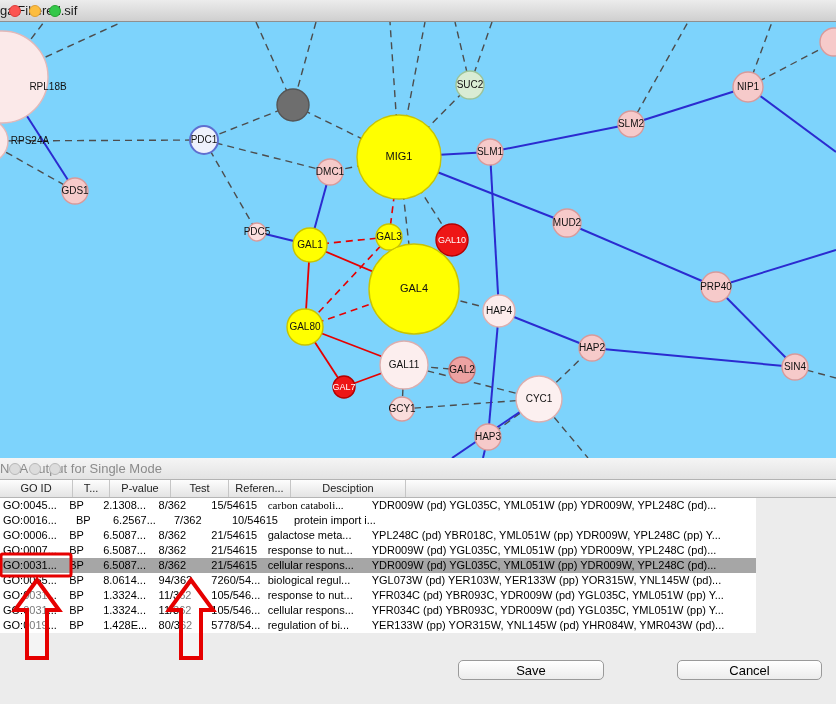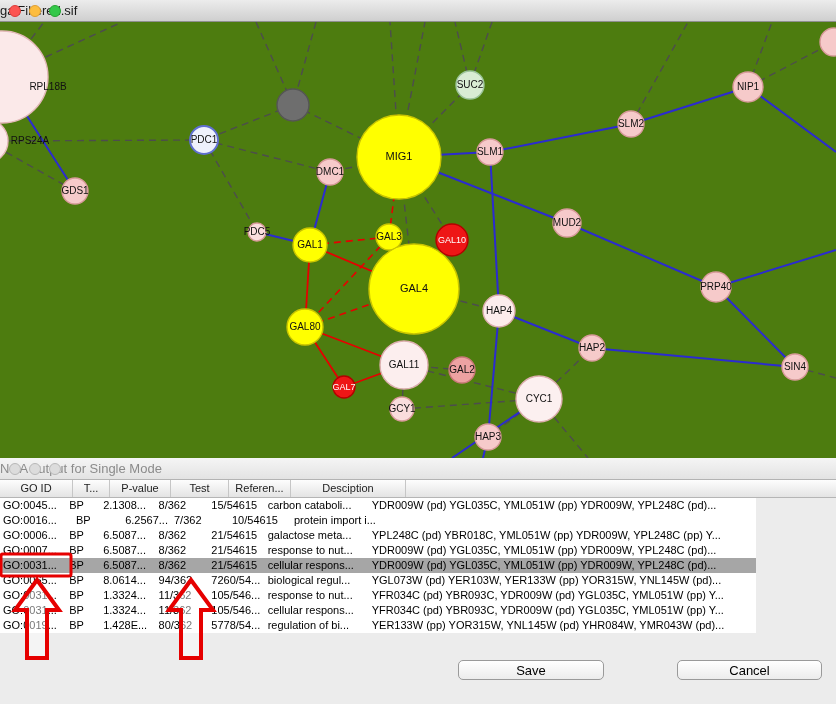--- a/index.html
+++ b/index.html
@@ -15,21 +15,21 @@
   .titlebar.inactive{background:linear-gradient(#f5f5f5,#e3e3e3);border-bottom:1px solid #b3b3b3;}
   .titlebar.inactive .title{color:#8b8b8b;}
   .lights{position:absolute;left:9px;top:5px;display:flex;gap:8px;}
   .light{width:12px;height:12px;border-radius:50%;box-sizing:border-box;display:block;}
   .light.red{border:1px solid #dd3d39;}
   .light.yellow{border:1px solid #df9f33;}
   .light.green{border:1px solid #26a532;}
   .light.gray{border:1px solid #b8b8b8;background:#dcdcdc !important;}
   
   .graph-window{position:absolute;top:0;left:0;width:836px;height:458px;}
-  .canvas{position:absolute;top:22px;left:0;width:836px;height:436px;background:#4d7c0f;}
+  .canvas{position:absolute;top:22px;left:0;width:836px;height:436px;background:#7dd3fc;}
   svg text{font-family:"Liberation Sans",sans-serif;}
   
   .noa-window{position:absolute;top:458px;left:0;width:836px;height:246px;background:#ececec;}
   .thead{position:absolute;top:22px;left:0;width:836px;height:18px;display:flex;
          background:linear-gradient(#fdfdfd,#e4e4e4);border-bottom:1px solid #b5b5b5;box-sizing:border-box;}
   .th{font-size:11px;color:#222;text-align:center;line-height:17px;
       border-right:1px solid #c6c6c6;box-sizing:border-box;overflow:hidden;white-space:nowrap;}
   .tbody{position:absolute;top:40px;left:0;width:756px;background:#ffffff;}
   .tr{display:flex;height:15px;}
   .tr.selected{background:#a6a6a6;}
@@ -193,27 +193,27 @@
         <div class="th" style="width: 62px;">Referen...</div>
         <div class="th" style="width: 115px;">Desciption</div>
       </div>
     <div class="tbody" id="tbody">
         <div class="tr">
           <div class="td" style="width: 73px;">GO:0045...</div>
           <div class="td" style="width: 37px;">BP</div>
           <div class="td" style="width: 61px;">2.1308...</div>
           <div class="td" style="width: 58px;">8/362</div>
           <div class="td" style="width: 62px;">15/54615</div>
-          <div class="td" style="width: 115px;">carbon cataboli...</div>
+          <div class="td" style="width: 115px; font-family: Liberation Serif, serif;">carbon cataboli...</div>
           <div class="td" style="width: 430px;">YDR009W (pd) YGL035C, YML051W (pp) YDR009W, YPL248C (pd)...</div>
         </div>
         <div class="tr">
           <div class="td" style="width: 73px;">GO:0016...</div>
           <div class="td" style="width: 37px;">BP</div>
-          <div class="td" style="width: 61px; text-align: right;">6.2567...</div>
+          <div class="td" style="width: 61px;">6.2567...</div>
           <div class="td" style="width: 58px;">7/362</div>
           <div class="td" style="width: 62px;">10/54615</div>
           <div class="td" style="width: 115px;">protein import i...</div>
         </div>
         <div class="tr">
           <div class="td" style="width: 73px;">GO:0006...</div>
           <div class="td" style="width: 37px;">BP</div>
           <div class="td" style="width: 61px;">6.5087...</div>
           <div class="td" style="width: 58px;">8/362</div>
           <div class="td" style="width: 62px;">21/54615</div>

